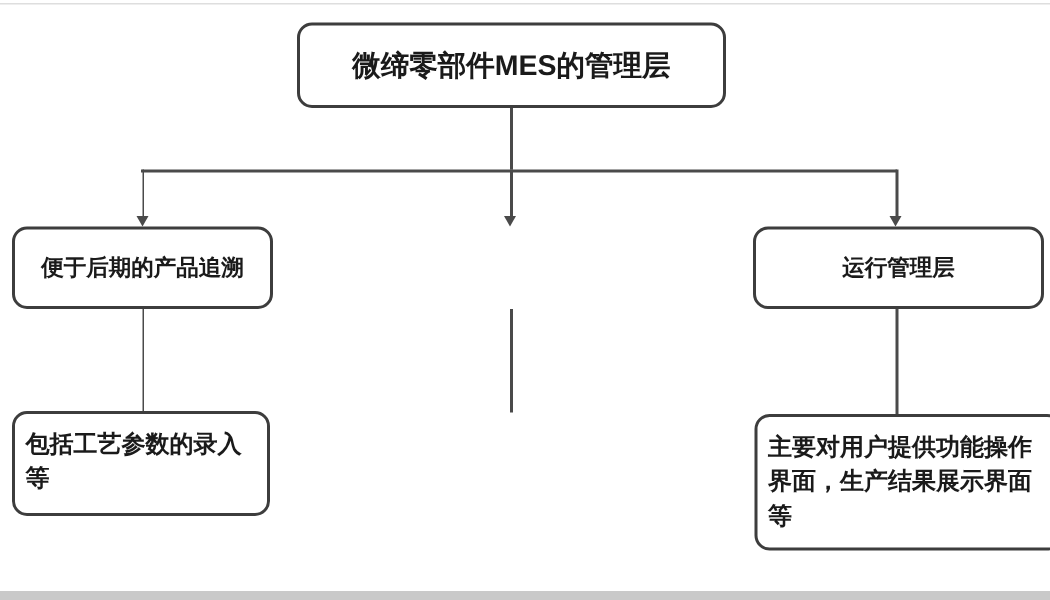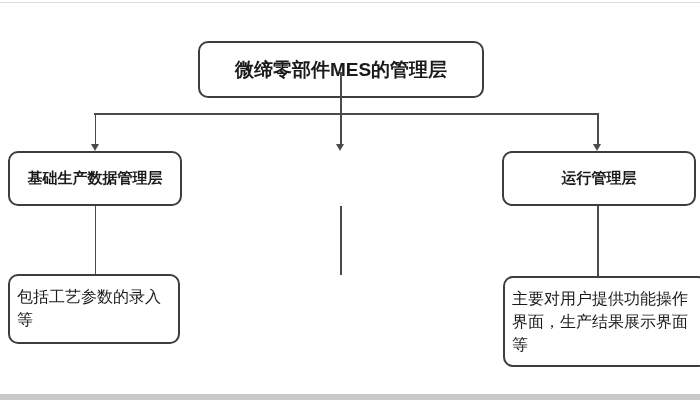--- a/index.html
+++ b/index.html
@@ -30,38 +30,38 @@
     background: #ffffff;
     border: 2px solid var(--box-border, #3d3d3d);
     border-radius: 10px;
     display: flex;
     align-items: center;
     justify-content: center;
     text-align: center;
   }
   .root-box {
     left: 198px; top: 15px; width: 286px; height: 57px;
-    font-size: 19px; font-weight: bold; margin-top: 26px;
+    font-size: 19px; font-weight: bold;
   }
   .layer-box {
     top: 151px; height: 55px;
     font-size: 15px; font-weight: bold;
   }
   #layer-basic { left: 8px;   width: 174px; }
   #layer-exec  { left: 219px; width: 241px; }
   #layer-run   { left: 502px; width: 194px; }
 
   .desc-box {
     align-items: flex-start;
     justify-content: center;
     text-align: left;
     padding: 9px 7px;
     font-size: 16px;
     line-height: 23px;
-    font-weight: normal;
+    font-weight: bold;
   }
   #desc-basic { left: 8px;   top: 274px; width: 172px; height: 70px; }
   #desc-exec  { left: 224px; top: 275px; width: 234px; height: 110px; }
   #desc-run   { left: 503px; top: 276px; width: 205px; height: 91px; }
 
   .vline, .hline {
     position: absolute;
     background: var(--connector, #4a4a4a);
   }
   .vline { width: 1.5px; }
@@ -103,21 +103,21 @@
   <div id="stem" class="vline"></div>
   <div id="branch-bar" class="hline"></div>
   <div id="drop-left" class="vline"></div>
   <div id="drop-center" class="vline"></div>
   <div id="drop-right" class="vline"></div>
   <div id="arrow-left" class="arrowhead"></div>
   <div id="arrow-center" class="arrowhead"></div>
   <div id="arrow-right" class="arrowhead"></div>
 
   <div id="layer-basic" class="box layer-box">
-    <span>基础生产数据管理层</span>
+    <span>便于后期的产品追溯</span>
   </div>
   <div id="layer-run" class="box layer-box">
     <span>运行管理层</span>
   </div>
 
   <div id="drop2-left" class="vline"></div>
   <div id="drop2-center" class="vline"></div>
   <div id="drop2-right" class="vline"></div>
 
   <div id="desc-basic" class="box desc-box">

